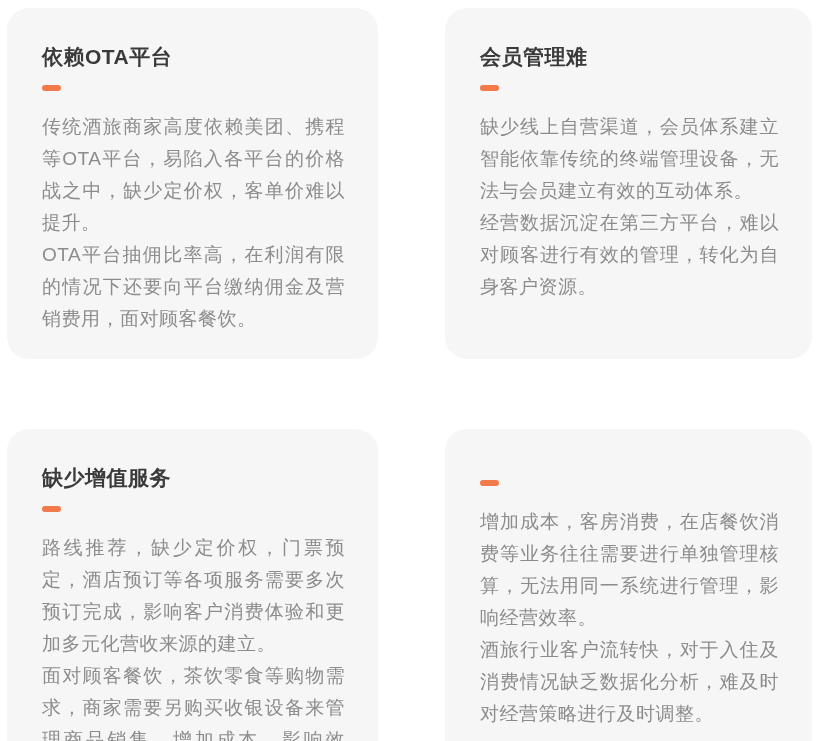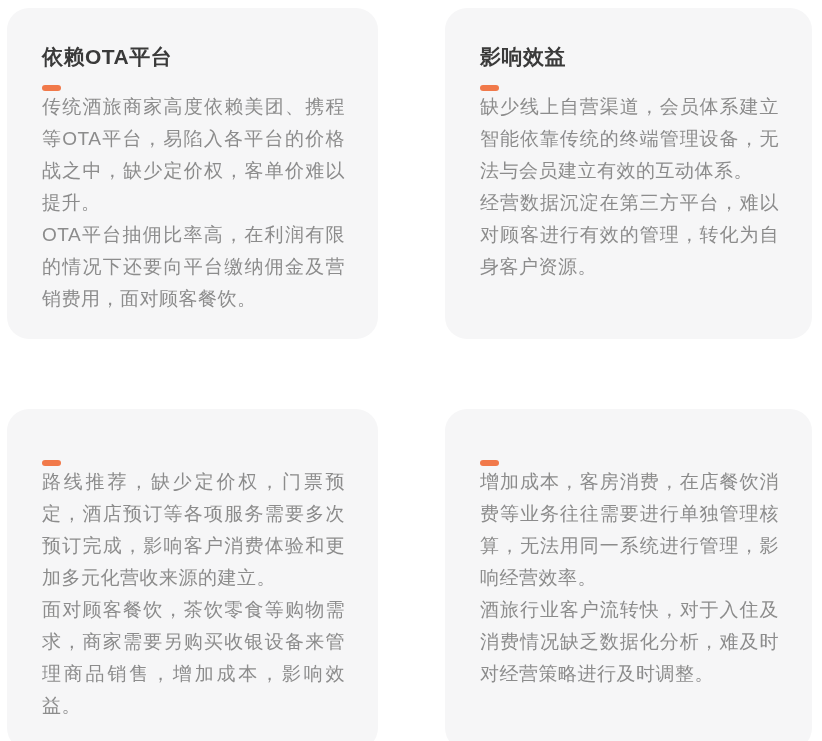--- a/index.html
+++ b/index.html
@@ -38,20 +38,21 @@
     letter-spacing: 0.5px;
   }
   .accent-dash {
     width: 19px;
     height: 6px;
     border-radius: 3px;
     background: var(--accent, #f1794a);
     margin-top: 15px;
   }
   .card-body {
+    margin-top: 20px;
   }
   .card-body p {
     margin: 0;
     font-size: 19px;
     line-height: 32px;
     color: var(--body-color, #8c8c8c);
     letter-spacing: 0.5px;
     text-align: justify;
   }
 </style>
@@ -64,29 +65,30 @@
     <div class="card card-top">
       <h2 class="card-title">依赖OTA平台</h2>
       <div class="accent-dash"></div>
       <div class="card-body">
         <p>传统酒旅商家高度依赖美团、携程等OTA平台，易陷入各平台的价格战之中，缺少定价权，客单价难以提升。</p>
         <p>OTA平台抽佣比率高，在利润有限的情况下还要向平台缴纳佣金及营销费用，面对顾客餐饮。</p>
       </div>
     </div>
 
     <div class="card card-top">
-      <h2 class="card-title">影响效益</h2>
+      <h2 class="card-title">会员管理难</h2>
       <div class="accent-dash"></div>
       <div class="card-body">
         <p>缺少线上自营渠道，会员体系建立智能依靠传统的终端管理设备，无法与会员建立有效的互动体系。</p>
         <p>经营数据沉淀在第三方平台，难以对顾客进行有效的管理，转化为自身客户资源。</p>
       </div>
     </div>
 
     <div class="card card-bottom">
+      <h2 class="card-title">缺少增值服务</h2>
       <div class="accent-dash"></div>
       <div class="card-body">
         <p>路线推荐，缺少定价权，门票预定，酒店预订等各项服务需要多次预订完成，影响客户消费体验和更加多元化营收来源的建立。</p>
         <p>面对顾客餐饮，茶饮零食等购物需求，商家需要另购买收银设备来管理商品销售，增加成本，影响效益。</p>
       </div>
     </div>
 
     <div class="card card-bottom">
       <div class="accent-dash"></div>
       <div class="card-body">

